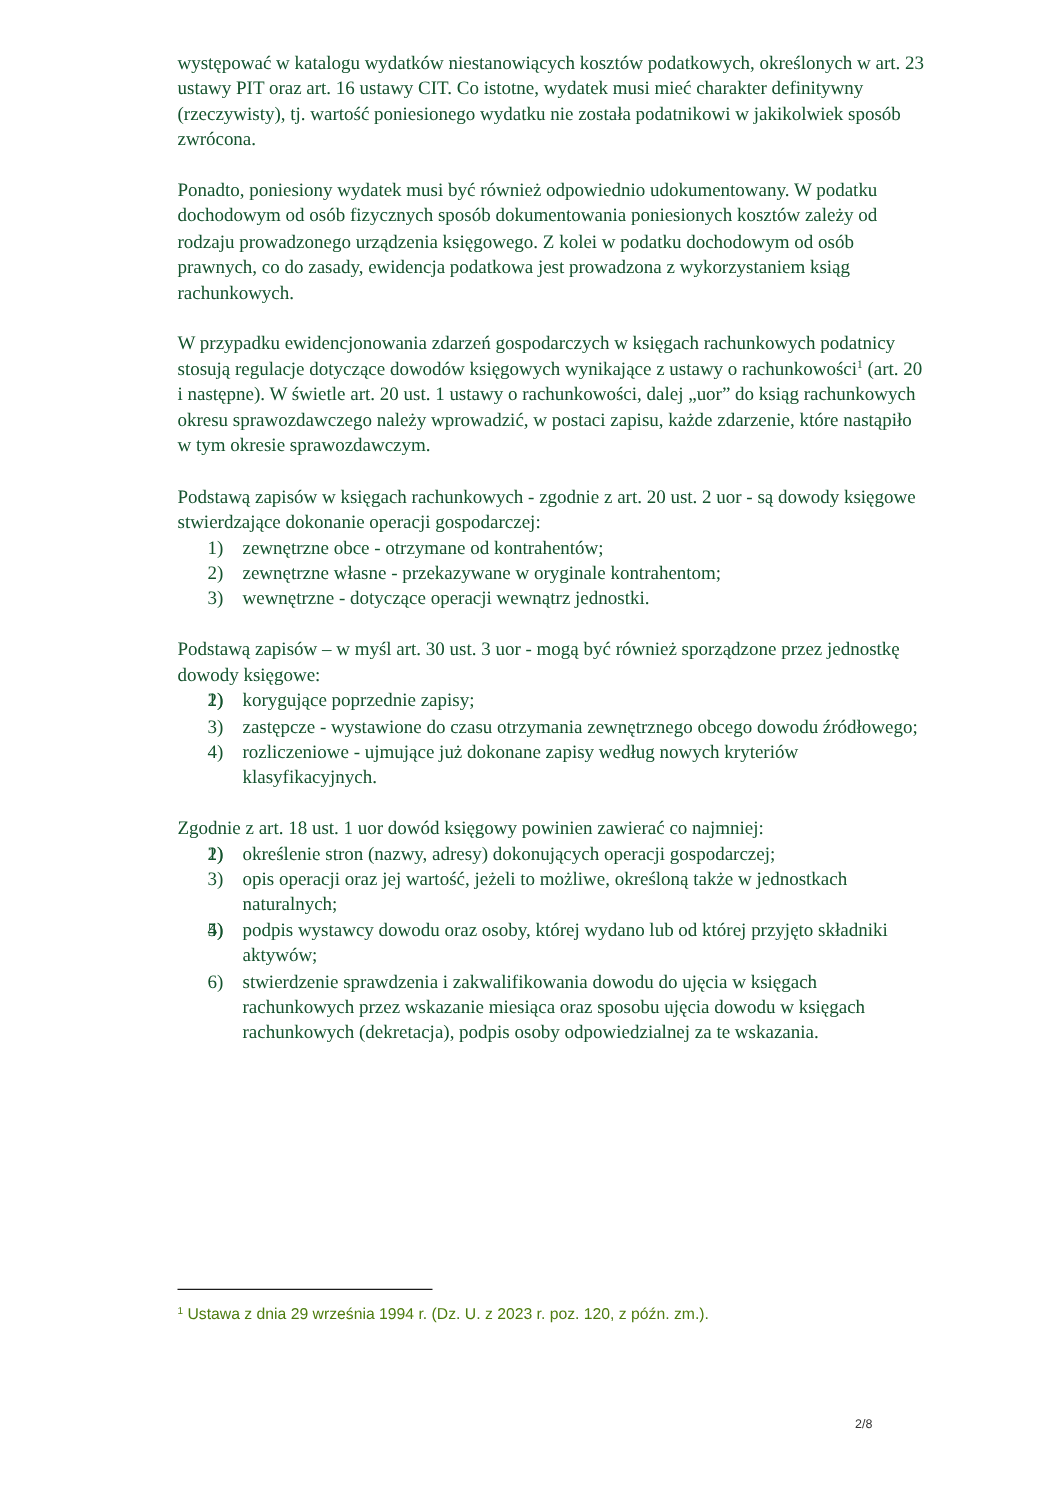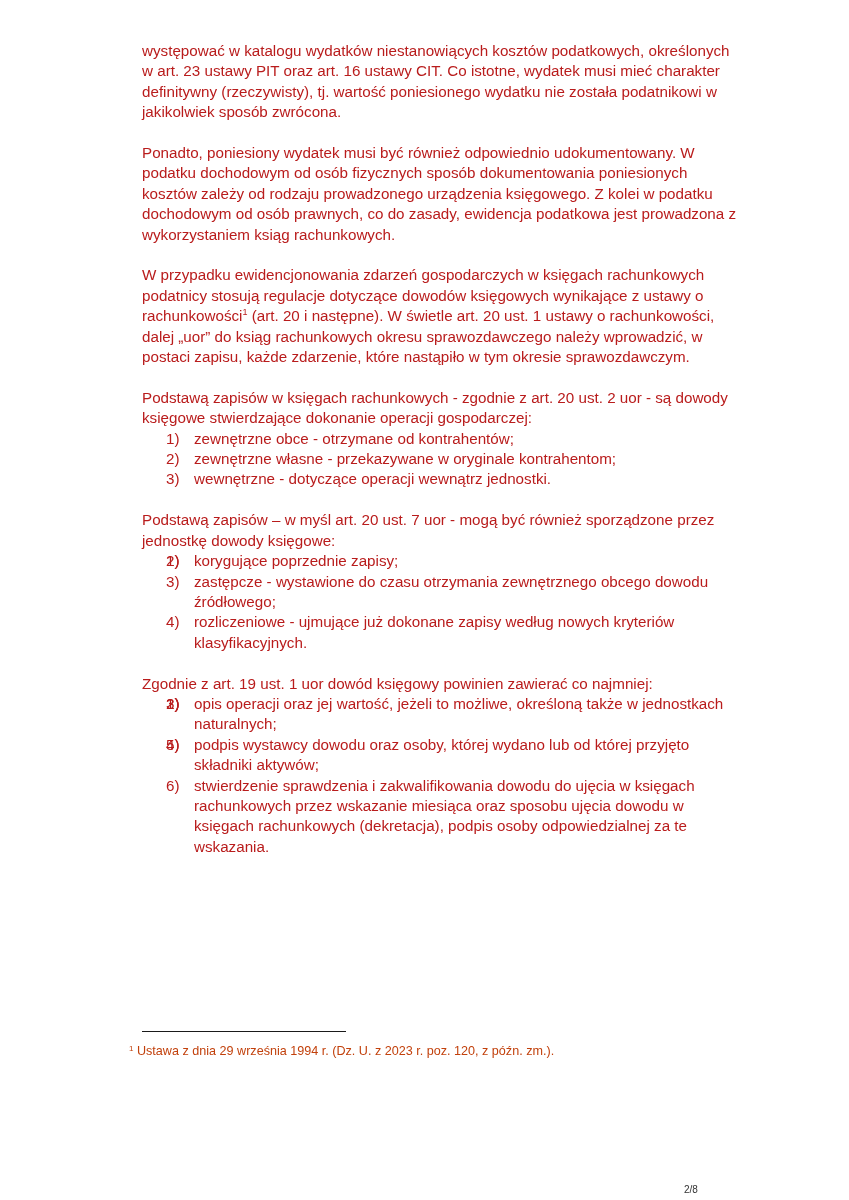--- a/index.html
+++ b/index.html
@@ -1,68 +1,68 @@
 <!DOCTYPE html>
 <html><head>
 <meta charset="utf-8">
 <style>
   html, body { margin: 0; padding: 0; background: #ffffff; }
   body { width: 849px; height: 1200px; position: relative; overflow: hidden; }
   .page {
     position: absolute; left: 142px; top: 41px; width: 600px;
-    font-family: Liberation Sans, sans-serif;
-    font-size: 15.2px; line-height: 20.4px; color: #b91c1c;
+    font-family: Liberation Serif, serif;
+    font-size: 15.2px; line-height: 20.4px; color: #14532d;
   }
   p { margin: 0 0 20.4px 0; }
   .list { margin: 0 0 20.4px 0; padding: 0; list-style: none; }
   .list li { position: relative; padding-left: 52px; }
   .list li .num { position: absolute; left: 24px; top: 0; }
   sup { font-size: 9px; line-height: 0; vertical-align: 6px; }
   .footnote-rule {
     position: absolute; left: 142px; top: 1031px; width: 204px; height: 1px; background: #1a1a1a;
   }
   .footnote {
-    position: absolute; left: 129px; top: 1043px; width: 600px;
+    position: absolute; left: 142px; top: 1043px; width: 600px;
     font-family: "Liberation Sans", "DejaVu Sans", sans-serif;
-    font-size: 12.6px; line-height: 16px; color: #c2410c;
+    font-size: 12.6px; line-height: 16px; color: #4d7c0f;
   }
   .footnote sup { font-size: 8px; vertical-align: 4px; }
   .page-number {
-    position: absolute; left: 684px; top: 1184px;
+    position: absolute; left: 684px; top: 1134px;
     font-family: "Liberation Sans", "DejaVu Sans", sans-serif;
     font-size: 10px; color: #333333;
   }
 </style>
 </head>
 <body>
 
 <div class="page">
   <p>występować w katalogu wydatków niestanowiących kosztów podatkowych, określonych w art. 23 ustawy PIT oraz art. 16 ustawy CIT. Co istotne, wydatek musi mieć charakter definitywny (rzeczywisty), tj. wartość poniesionego wydatku nie została podatnikowi w jakikolwiek sposób zwrócona.</p>
   <p>Ponadto, poniesiony wydatek musi być również odpowiednio udokumentowany. W podatku dochodowym od osób fizycznych sposób dokumentowania poniesionych kosztów zależy od rodzaju prowadzonego urządzenia księgowego. Z kolei w podatku dochodowym od osób prawnych, co do zasady, ewidencja podatkowa jest prowadzona z wykorzystaniem ksiąg rachunkowych.</p>
   <p><span>W przypadku ewidencjonowania zdarzeń gospodarczych w księgach rachunkowych podatnicy stosują regulacje dotyczące dowodów księgowych wynikające z ustawy o rachunkowości</span><sup>1</sup><span> (art. 20 i następne). W świetle art. 20 ust. 1 ustawy o rachunkowości, dalej „uor” do ksiąg rachunkowych okresu sprawozdawczego należy wprowadzić, w postaci zapisu, każde zdarzenie, które nastąpiło w tym okresie sprawozdawczym.</span></p>
 
   <p style="margin-bottom:0">Podstawą zapisów w księgach rachunkowych - zgodnie z art. 20 ust. 2 uor - są dowody księgowe stwierdzające dokonanie operacji gospodarczej:</p>
   <ol class="list">
     <li><span class="num">1)</span><span>zewnętrzne obce - otrzymane od kontrahentów;</span></li>
     <li><span class="num">2)</span><span>zewnętrzne własne - przekazywane w oryginale kontrahentom;</span></li>
     <li><span class="num">3)</span><span>wewnętrzne - dotyczące operacji wewnątrz jednostki.</span></li>
   </ol>
 
-  <p style="margin-bottom:0">Podstawą zapisów – w myśl art. 20 ust. 7 uor - mogą być również sporządzone przez jednostkę dowody księgowe:</p>
+  <p style="margin-bottom:0">Podstawą zapisów – w myśl art. 30 ust. 3 uor - mogą być również sporządzone przez jednostkę dowody księgowe:</p>
   <ol class="list">
     <li><span class="num">1)</span></li>
     <li><span class="num">2)</span><span>korygujące poprzednie zapisy;</span></li>
     <li><span class="num">3)</span><span>zastępcze - wystawione do czasu otrzymania zewnętrznego obcego dowodu źródłowego;</span></li>
     <li><span class="num">4)</span><span>rozliczeniowe - ujmujące już dokonane zapisy według nowych kryteriów klasyfikacyjnych.</span></li>
   </ol>
 
-  <p style="margin-bottom:0">Zgodnie z art. 19 ust. 1 uor dowód księgowy powinien zawierać co najmniej:</p>
+  <p style="margin-bottom:0">Zgodnie z art. 18 ust. 1 uor dowód księgowy powinien zawierać co najmniej:</p>
   <ol class="list">
     <li><span class="num">1)</span></li>
-    <li><span class="num">2)</span></li>
+    <li><span class="num">2)</span><span>określenie stron (nazwy, adresy) dokonujących operacji gospodarczej;</span></li>
     <li><span class="num">3)</span><span>opis operacji oraz jej wartość, jeżeli to możliwe, określoną także w jednostkach naturalnych;</span></li>
     <li><span class="num">4)</span></li>
     <li><span class="num">5)</span><span>podpis wystawcy dowodu oraz osoby, której wydano lub od której przyjęto składniki aktywów;</span></li>
     <li><span class="num">6)</span><span>stwierdzenie sprawdzenia i zakwalifikowania dowodu do ujęcia w księgach rachunkowych przez wskazanie miesiąca oraz sposobu ujęcia dowodu w księgach rachunkowych (dekretacja), podpis osoby odpowiedzialnej za te wskazania.</span></li>
   </ol>
 
 </div>
 
 <div class="footnote-rule"></div>
 <div class="footnote"><sup>1</sup><span> Ustawa z dnia 29 września 1994 r. (Dz. U. z 2023 r. poz. 120, z późn. zm.).</span></div>

